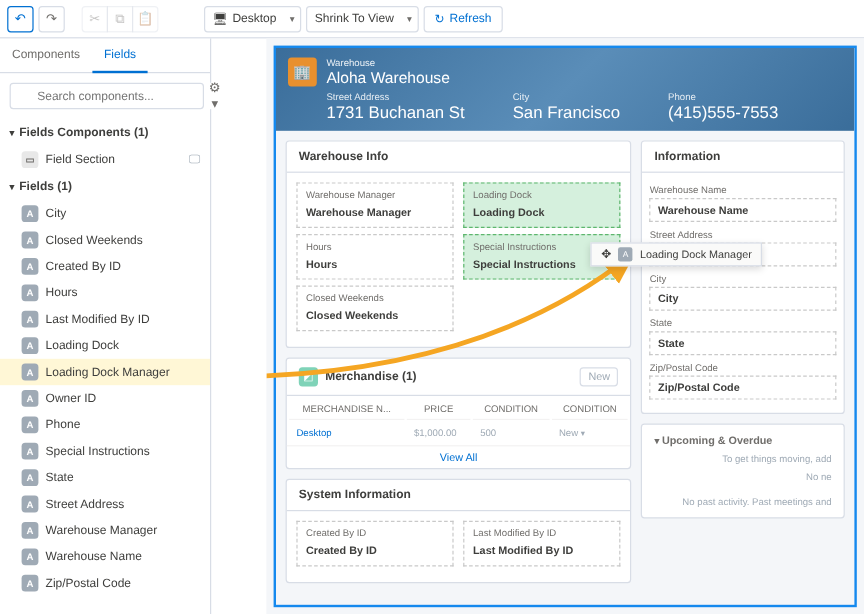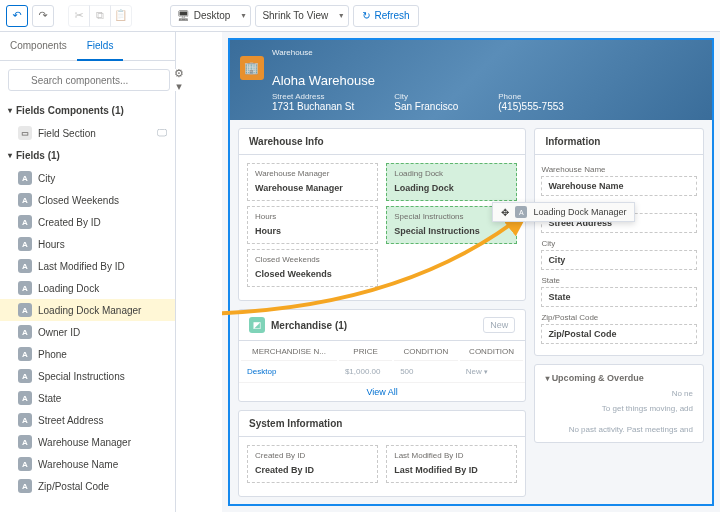--- a/index.html
+++ b/index.html
@@ -31,24 +31,24 @@
 .field-icon { width: 14px; height: 14px; border-radius: 3px; background: #9faab5; color: #fff; display: flex; align-items: center; justify-content: center; font-size: 8px; font-weight: 700; flex-shrink: 0; }
 .field-icon.section { background: #e8e8e8; color: #706e6b; }
 .hint-icon { margin-left: auto; font-size: 10px; color: #9faab5; }
 .fields-list { overflow-y: auto; flex: 1; }
 .canvas { flex: 1; background: #f4f6f9; padding: 6px; overflow: hidden; position: relative; }
 .canvas-inner { border: 2px solid #1589ee; height: 100%; background: #f4f6f9; overflow-y: auto; padding: 0; }
 .page-header { background: linear-gradient(135deg, #3a6d9a 0%, #5a8db8 50%, #3a6d9a 100%); padding: 8px 10px; color: #fff; }
 .ph-row { display: flex; align-items: center; gap: 8px; }
 .ph-icon { width: 24px; height: 24px; background: #e8902e; border-radius: 3px; display: flex; align-items: center; justify-content: center; font-size: 12px; }
 .ph-title-sm { font-size: 8px; opacity: .9; }
-.ph-title { font-size: 13px; font-weight: 400; margin-top: 16px; }
+.ph-title { font-size: 13px; font-weight: 400; }
 .ph-fields { display: flex; gap: 40px; margin-top: 4px; padding-left: 32px; }
 .ph-field-label { font-size: 8px; opacity: .85; }
-.ph-field-val { font-size: 10px; }
+.ph-field-val { font-size: 14px; }
 .body-cols { display: flex; gap: 8px; padding: 8px; }
 .col-left { flex: 1.7; display: flex; flex-direction: column; gap: 8px; }
 .col-right { flex: 1; display: flex; flex-direction: column; gap: 8px; }
 .card { background: #fff; border: 1px solid #d8dde6; border-radius: 3px; }
 .card-hdr { padding: 7px 10px; font-size: 10px; font-weight: 700; border-bottom: 1px solid #d8dde6; display: flex; align-items: center; gap: 6px; }
 .card-body { padding: 8px; }
 .twocol { display: flex; gap: 8px; }
 .twocol > div { flex: 1; }
 .field-box { border: 1px dashed #c9c9c9; padding: 5px 7px; margin-bottom: 5px; }
 .field-box.droptarget { background: #d5f0dd; border-color: #5eb66e; }
@@ -305,22 +305,22 @@
                 </div>
                 <div class="info-label">Zip/Postal Code</div>
                 <div class="info-field">
                   <div class="info-val">Zip/Postal Code</div>
                 </div>
               </div>
           </div>
           <div class="card">
             <div class="upcoming">
               <div class="upc-hdr"><span style="font-size:8px">▾ </span><span>Upcoming &amp; Overdue</span></div>
+              <div class="upc-text">To get things moving, add</div>
               <div class="upc-text">No ne</div>
-              <div class="upc-text">To get things moving, add</div>
               <div class="upc-text" style="margin-top:12px">No past activity. Past meetings and</div>
             </div>
           </div>
         </div>
       </div>
     </div>
 
     <div class="drag-ghost" style="left:270px;top:170px">
       <span style="font-size:10px">✥</span>
       <span class="gi">A</span>

